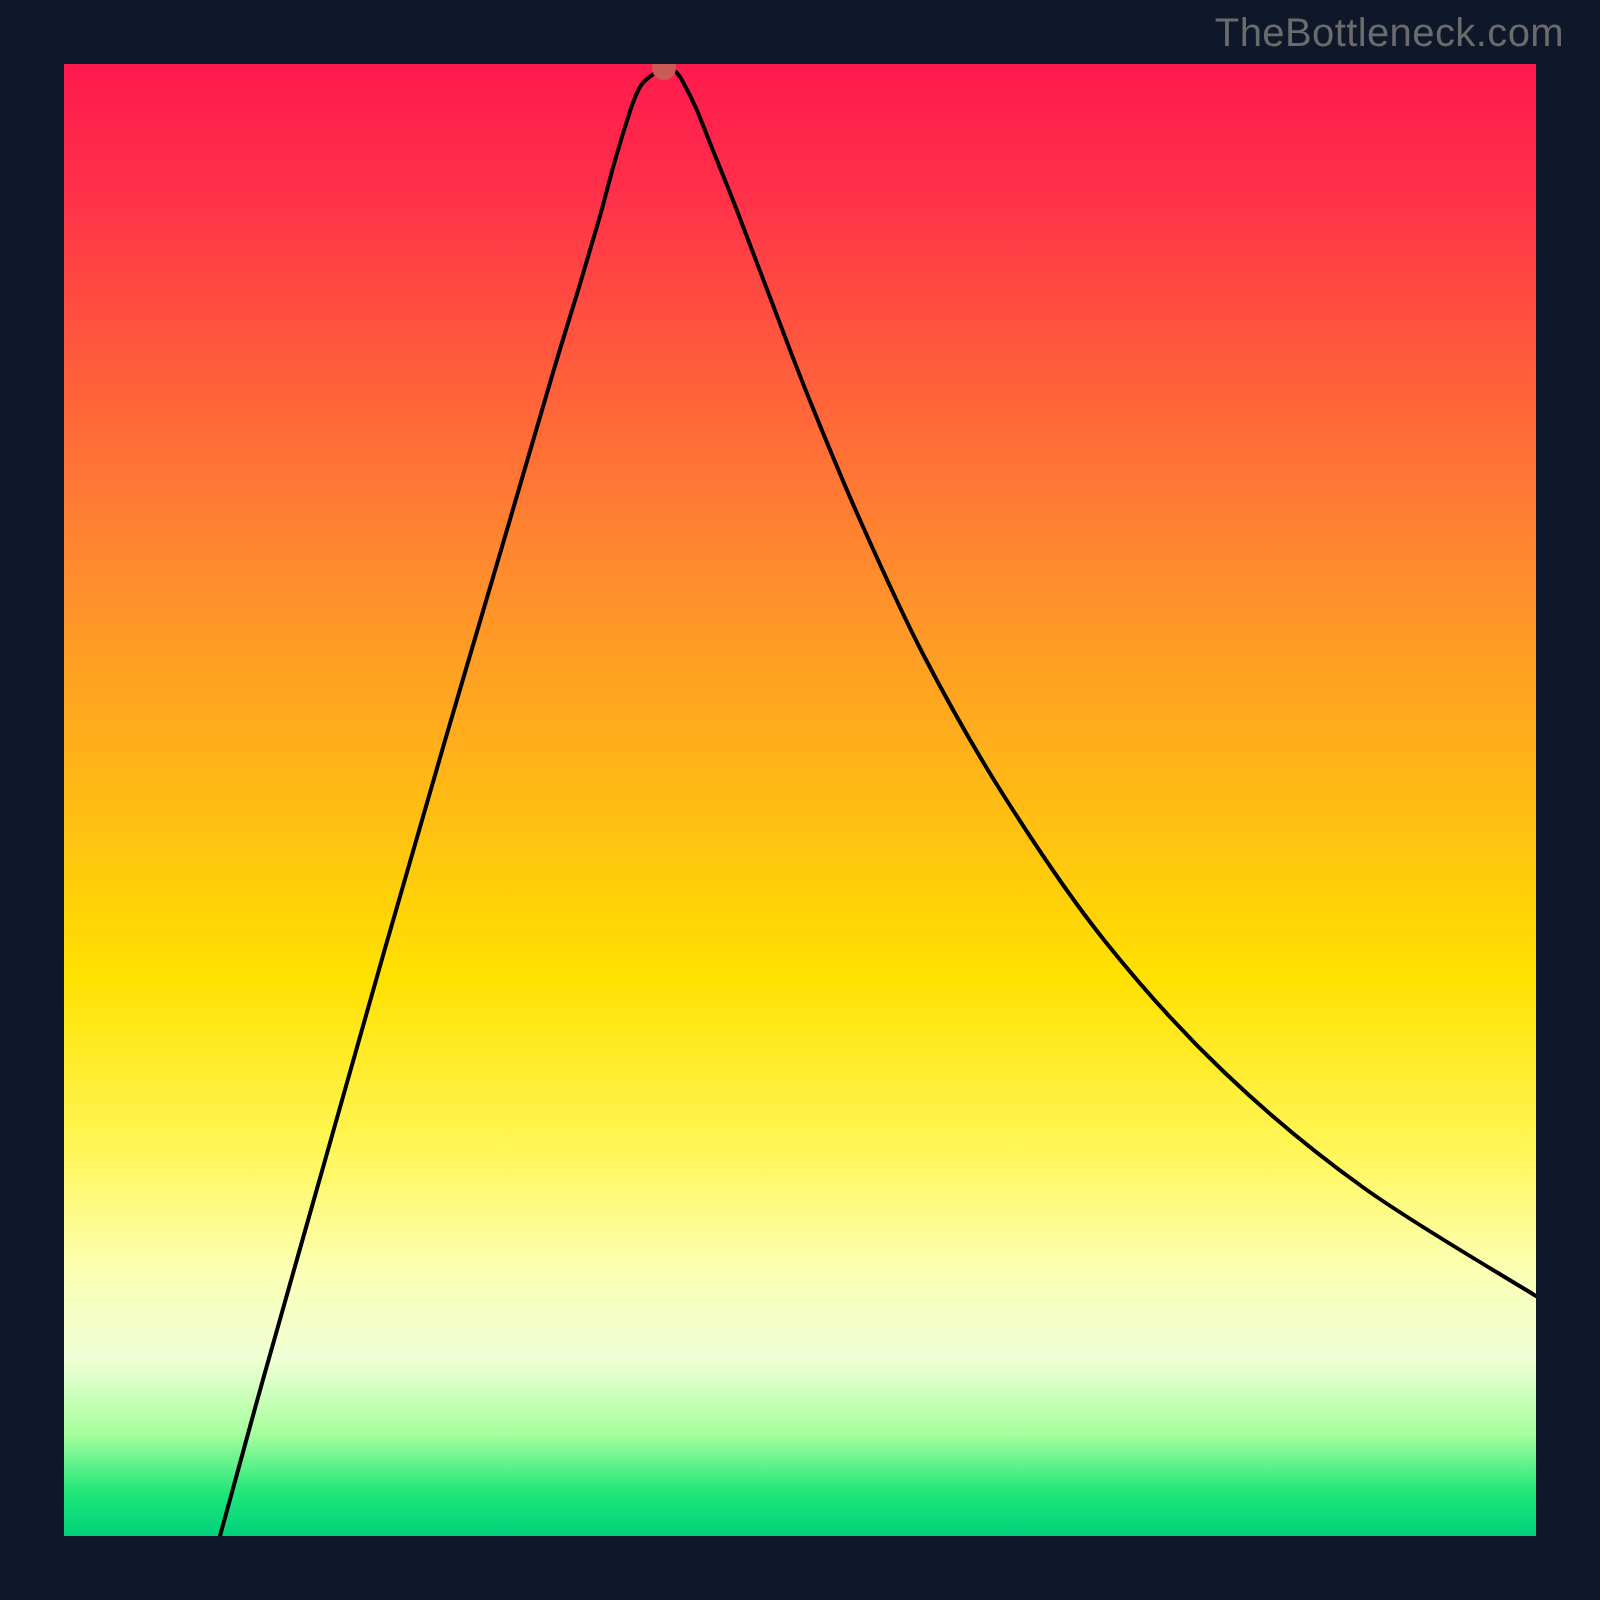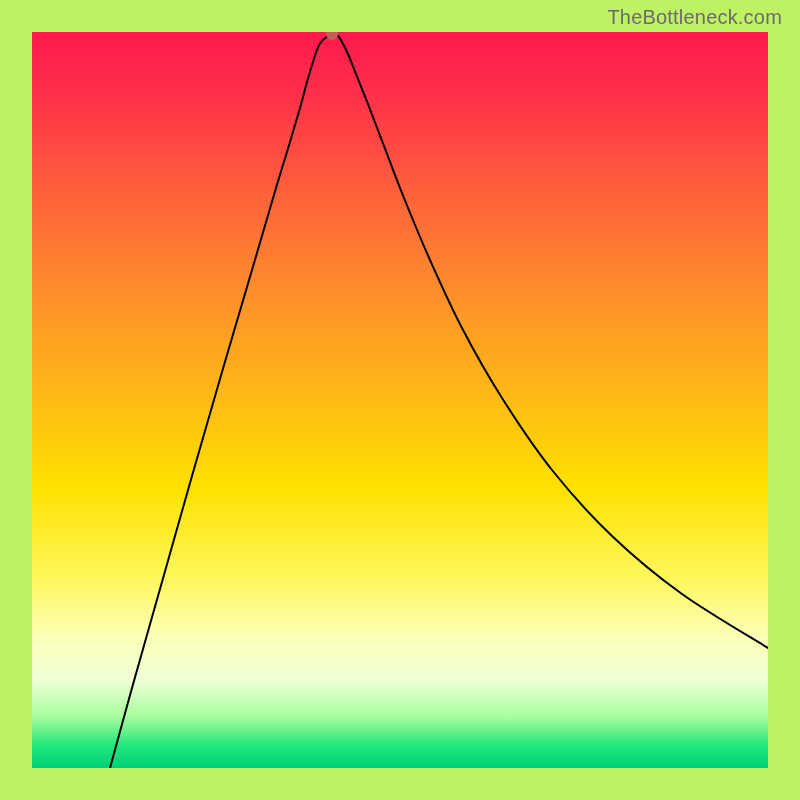--- a/index.html
+++ b/index.html
@@ -10,21 +10,21 @@
     background: #000;
     overflow: hidden;
     font-family: Arial, Helvetica, sans-serif;
   }
   .frame {
     position: absolute;
     left: 0;
     top: 0;
     width: 800px;
     height: 800px;
-    background: #bef264;
+    background: #0f172a;
   }
   .plot {
     position: absolute;
     left: 32px;
     top: 32px;
     width: 736px;
     height: 736px;
     background: linear-gradient(
       to bottom,
       #ff1a4d 0%,

